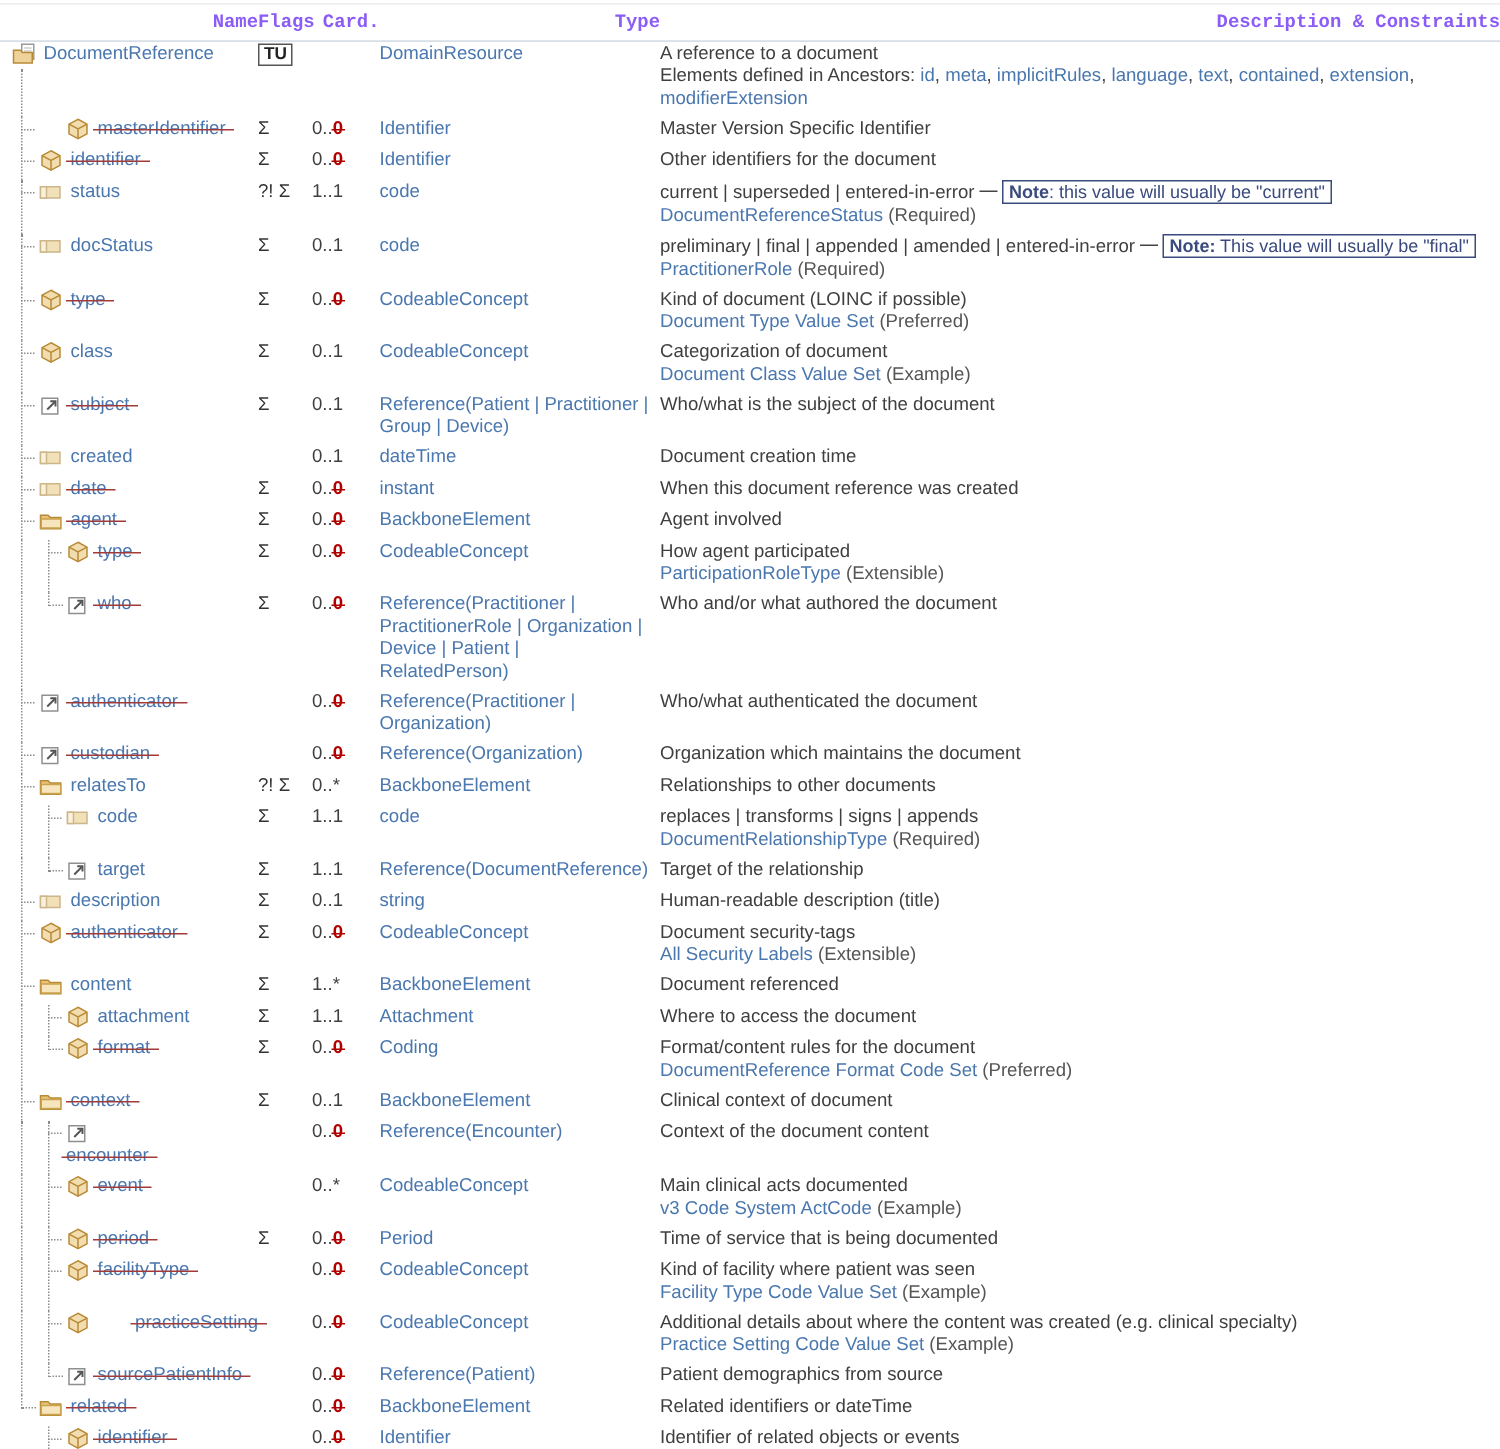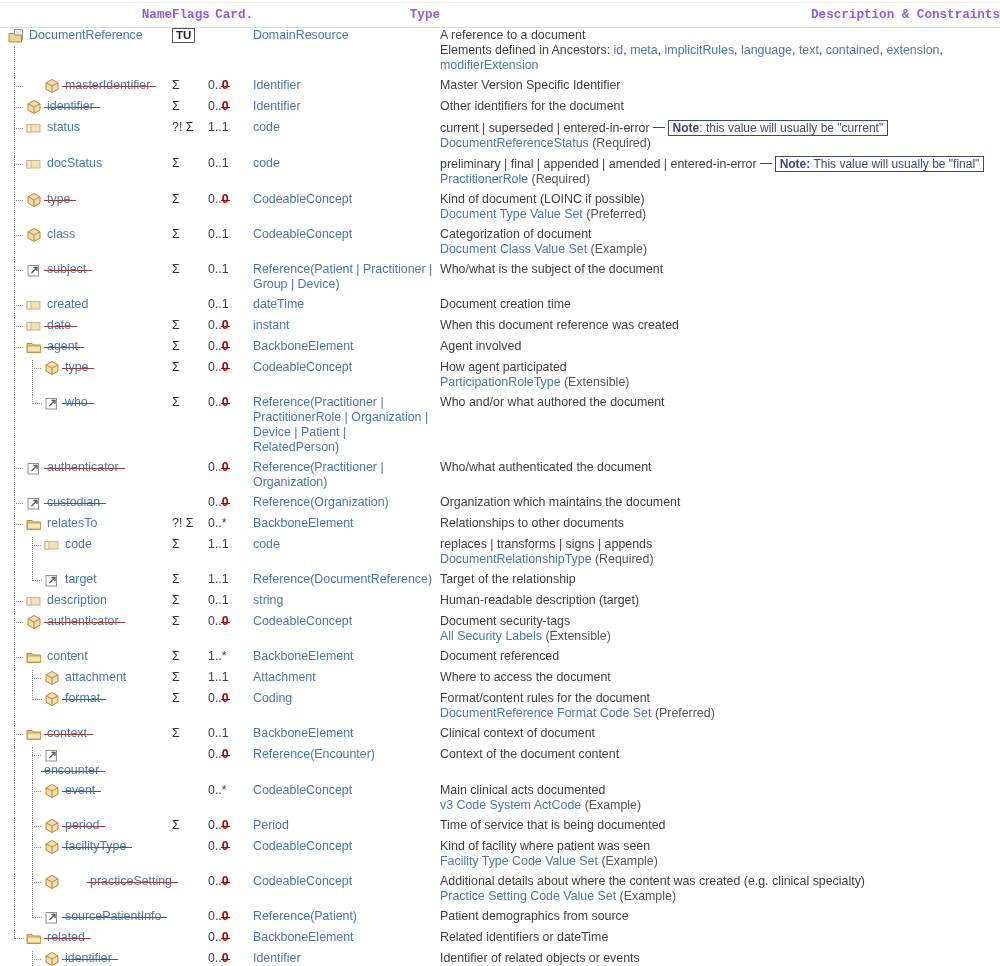--- a/index.html
+++ b/index.html
@@ -461,21 +461,21 @@
                   <rect x="1" y="4.5" width="4" height="7.5" fill="#faf1dc" stroke="#cdb68a"></rect>
                 </svg>
               </span>
               <span class="ename">description</span>
             </div>
           </td>
           <td class="flags"><span>Σ</span></td>
           <td class="card"><span>0..1</span></td>
           <td class="typ"><span class="typlink">string</span></td>
           <td>
-            <div class="dline"><span>Human-readable description (target)</span></div>
+            <div class="dline"><span>Human-readable description (title)</span></div>
           </td>
         </tr>
         <tr>
           <td class="name">
             <div class="gv" style="left: 14px;"></div>
             <div class="gh" style="left: 14px;"></div>
             <div class="nmwrap" style="padding-left: 26px;">
               <span class="icn">
                 <svg width="16" height="16" viewBox="0 0 16 16">
                   <path d="M8 1.5 L14 4.8 V11.2 L8 14.5 L2 11.2 V4.8 Z" fill="#f2ddb0" stroke="#b98a36"></path>

